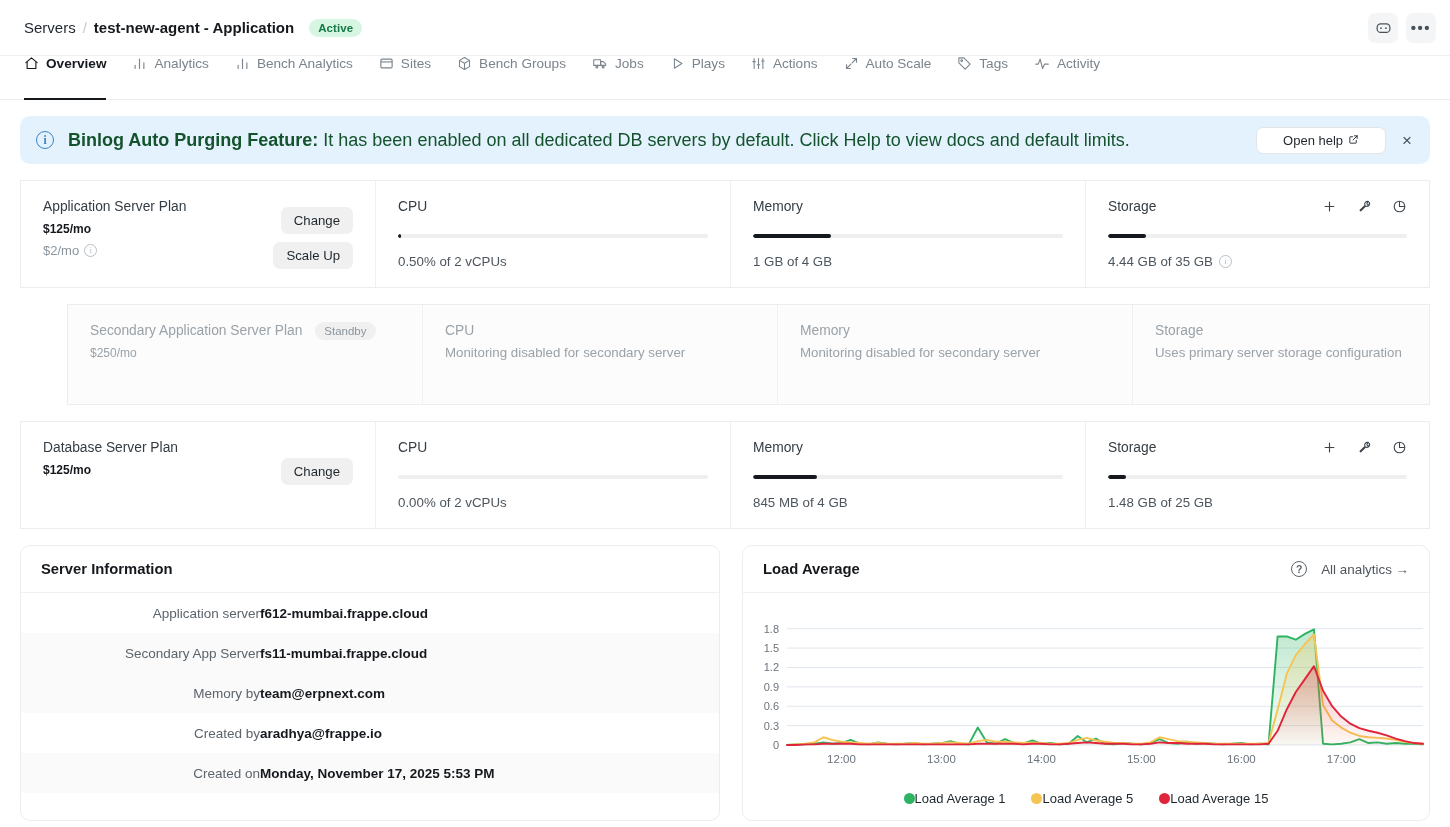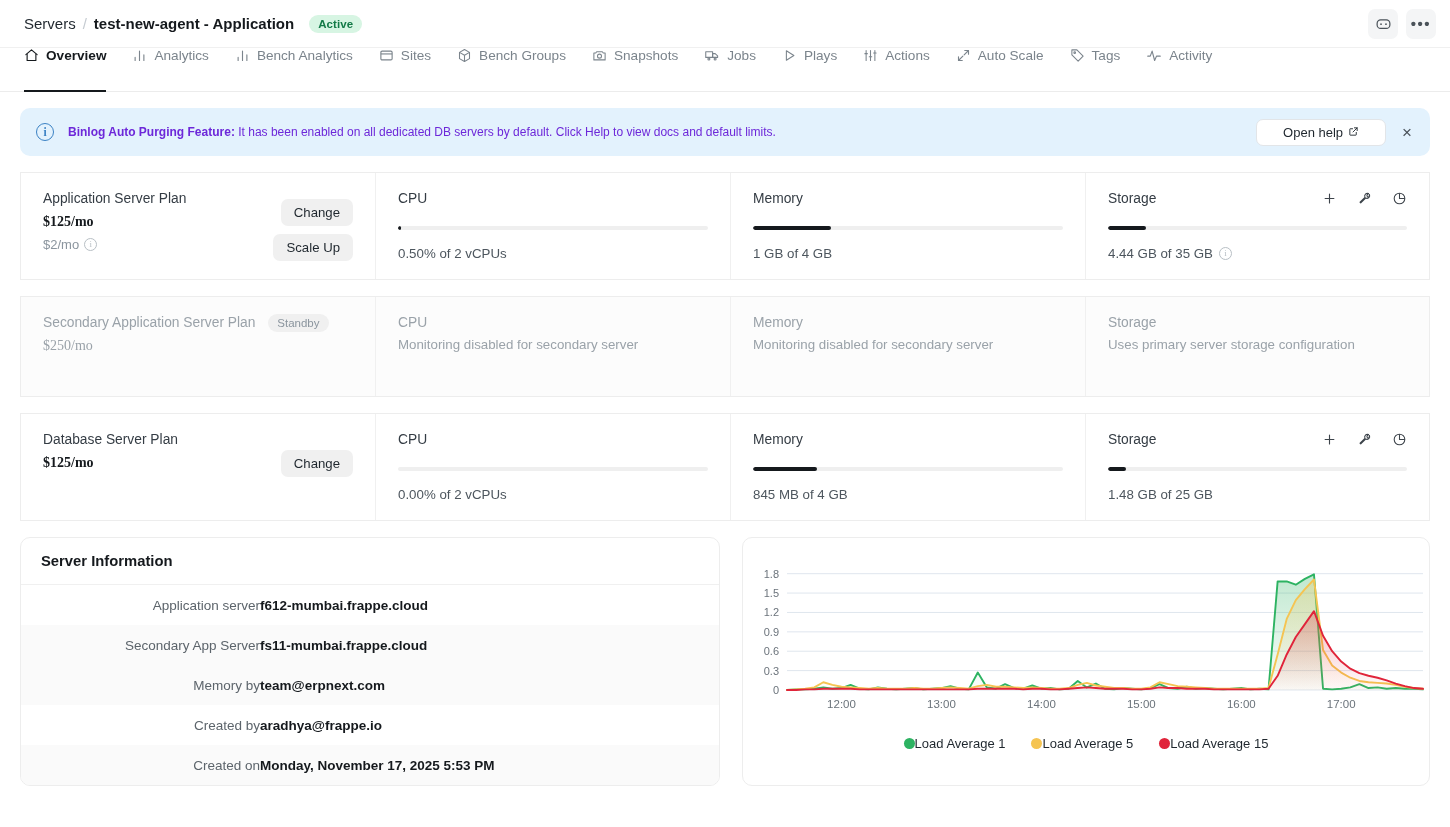--- a/index.html
+++ b/index.html
@@ -7,21 +7,21 @@
     width: 1450px; height: 827px;
     font-family: "Liberation Sans", sans-serif;
     background: #ffffff;
     color: #1f272e;
     overflow: hidden;
     -webkit-font-smoothing: antialiased;
   }
 
   
   .topbar {
-    height: 48px;
+    height: 56px;
     display: flex; align-items: center;
     padding: 0 14px 0 24px;
     border-bottom: 1px solid #f0f0f0;
     background: #fff;
   }
   .crumbs { display: flex; align-items: center; gap: 7px; font-size: 15px; }
   .crumb-sep { color: #c5cbd1; }
   .crumb-cur { color: #15191d; font-weight: 700; }
   .pill-active {
     margin-left: 8px;
@@ -75,49 +75,49 @@
   }
   .banner-info {
     width: 18px; height: 18px; flex: 0 0 18px;
     border-radius: 50%;
     border: 1.3px solid #3b82c4;
     color: #3b82c4;
     font-size: 11.5px; font-weight: 700;
     display: flex; align-items: center; justify-content: center;
     font-family: "Liberation Serif", serif;
   }
-  .banner-text { font-size: 12px; color: #6d28d9; }
+  .banner-text { font-size: 18px; color: #14532d; }
   .banner-text b { font-weight: 700; }
   .banner-actions { margin-left: auto; display: flex; align-items: center; gap: 10px; }
   .open-help {
     background: #fff; border: 1px solid #e2e5e8;
     border-radius: 7px; padding: 5px 26px;
     font-size: 13px; color: #1f272e; font-weight: 500;
     display: flex; align-items: center; gap: 5px; cursor: pointer;
   }
   .banner-close { color: #4a5259; font-size: 17px; cursor: pointer; padding: 0 6px; line-height: 1; }
 
   
   .plan-card {
     margin-top: 16px;
     border: 1px solid #ededed;
     border-radius: 0;
     background: #fff;
     display: grid;
     grid-template-columns: 355px 355px 355px 1fr;
     min-height: 101px;
   }
-  .plan-card.muted { background: #fcfcfc; }
+  .plan-card.muted { background: #fcfcfc; margin-left: 47px; }
   .pc-cell { padding: 18px 22px; border-right: 1px solid #f0f0f0; }
   .pc-cell:last-child { border-right: none; }
 
   .plan-left { display: flex; align-items: flex-start; justify-content: space-between; gap: 10px; }
   .plan-title { font-size: 13.8px; color: #343c44; }
   .plan-title.dim { color: #9aa2a9; }
-  .plan-price { font-size: 14px; color: #15191d; font-weight: 600; margin-top: 8px; font-family: Liberation Serif, serif; }
+  .plan-price { font-size: 12px; color: #15191d; font-weight: 600; margin-top: 8px; }
   .plan-price.dim { color: #9aa2a9; font-weight: 500; }
   .plan-sub { font-size: 13px; color: #8b959e; margin-top: 7px; display: flex; align-items: center; gap: 5px; }
   .btn-gray {
     background: #f0f0f0; border: none; border-radius: 7px;
     font-size: 13.2px; color: #1f272e; font-weight: 500;
     padding: 6px 13px; cursor: pointer; white-space: nowrap;
     font-family: "Liberation Sans", sans-serif;
   }
   .btn-col { display: flex; flex-direction: column; gap: 8px; align-items: flex-end; margin-top: 8px; }
   .standby-pill {
@@ -234,29 +234,20 @@
     <span>Sites</span>
   </div>
   <div class="tab">
     <span>
         <svg width="15" height="15" viewBox="0 0 24 24" fill="none" stroke="currentColor" stroke-width="1.7" stroke-linejoin="round">
           <path d="M12 2.5 20 7v10l-8 4.5L4 17V7z"></path>
           <path d="M4 7l8 4.5L20 7M12 11.5V21"></path>
         </svg>
       </span>
     <span>Bench Groups</span>
-  </div>
-  <div class="tab">
-    <span>
-        <svg width="15" height="15" viewBox="0 0 24 24" fill="none" stroke="currentColor" stroke-width="1.7" stroke-linejoin="round">
-          <path d="M3 8h3l1.5-2h9L18 8h3v11H3z"></path>
-          <circle cx="12" cy="13" r="3.2"></circle>
-        </svg>
-      </span>
-    <span>Snapshots</span>
   </div>
   <div class="tab">
     <span>
         <svg width="16" height="15" viewBox="0 0 24 24" fill="none" stroke="currentColor" stroke-width="1.7" stroke-linejoin="round">
           <path d="M2 6h11v9H2z"></path>
           <path d="M13 9h4l4 3.5V15h-8z"></path>
           <circle cx="7" cy="17.5" r="1.6"></circle>
           <circle cx="17" cy="17.5" r="1.6"></circle>
         </svg>
       </span>
@@ -488,20 +479,27 @@
           <div class="info-val">aradhya@frappe.io</div>
         </div>
         <div class="info-row alt">
           <div class="info-key">Created on</div>
           <div class="info-val">Monday, November 17, 2025 5:53 PM</div>
         </div>
       </div>
     </div>
 
     <div class="panel">
+      <div class="panel-head">
+        <div class="panel-title">Load Average</div>
+        <div class="panel-head-right">
+          <div class="help-circle">?</div>
+          <div class="all-analytics">All analytics →</div>
+        </div>
+      </div>
       <div class="chart-wrap">
         <svg id="chart-svg" width="676" height="168" viewBox="0 0 676 168">
             <line x1="34" y1="138" x2="670" y2="138" stroke="#dfe6ee" stroke-width="1"></line>
             <text x="26" y="142" text-anchor="end" font-size="11" fill="#6b737b" font-family="&quot;Liberation Sans&quot;, sans-serif">0</text>
             <line x1="34" y1="118.61538461538461" x2="670" y2="118.61538461538461" stroke="#dfe6ee" stroke-width="1"></line>
             <text x="26" y="122.61538461538461" text-anchor="end" font-size="11" fill="#6b737b" font-family="&quot;Liberation Sans&quot;, sans-serif">0.3</text>
             <line x1="34" y1="99.23076923076923" x2="670" y2="99.23076923076923" stroke="#dfe6ee" stroke-width="1"></line>
             <text x="26" y="103.23076923076923" text-anchor="end" font-size="11" fill="#6b737b" font-family="&quot;Liberation Sans&quot;, sans-serif">0.6</text>
             <line x1="34" y1="79.84615384615384" x2="670" y2="79.84615384615384" stroke="#dfe6ee" stroke-width="1"></line>
             <text x="26" y="83.84615384615384" text-anchor="end" font-size="11" fill="#6b737b" font-family="&quot;Liberation Sans&quot;, sans-serif">0.9</text>

